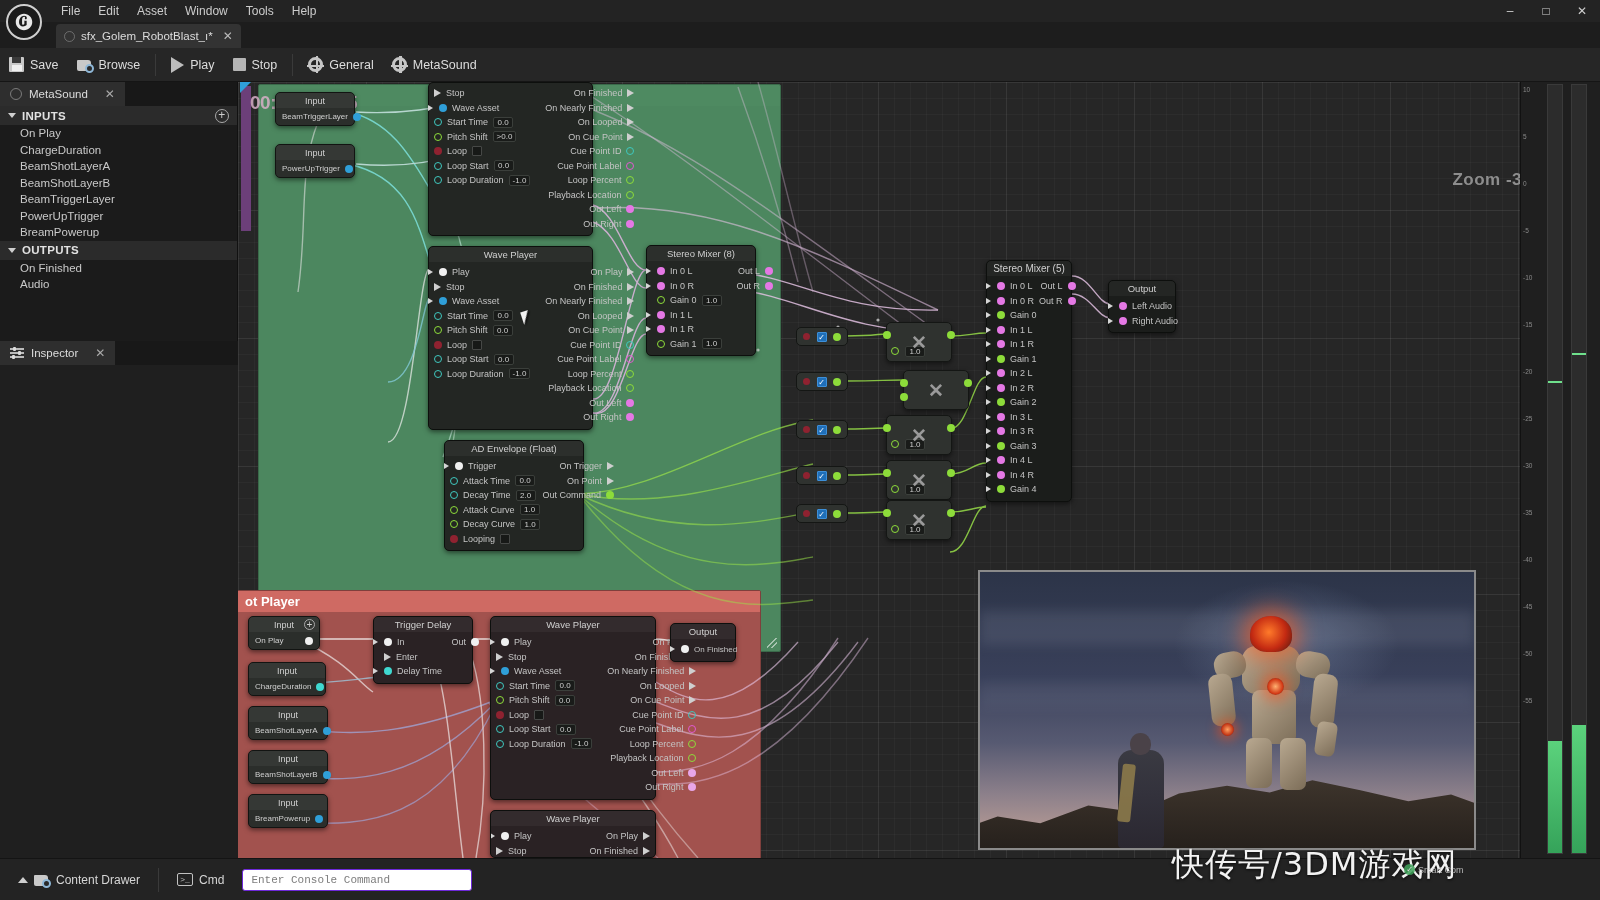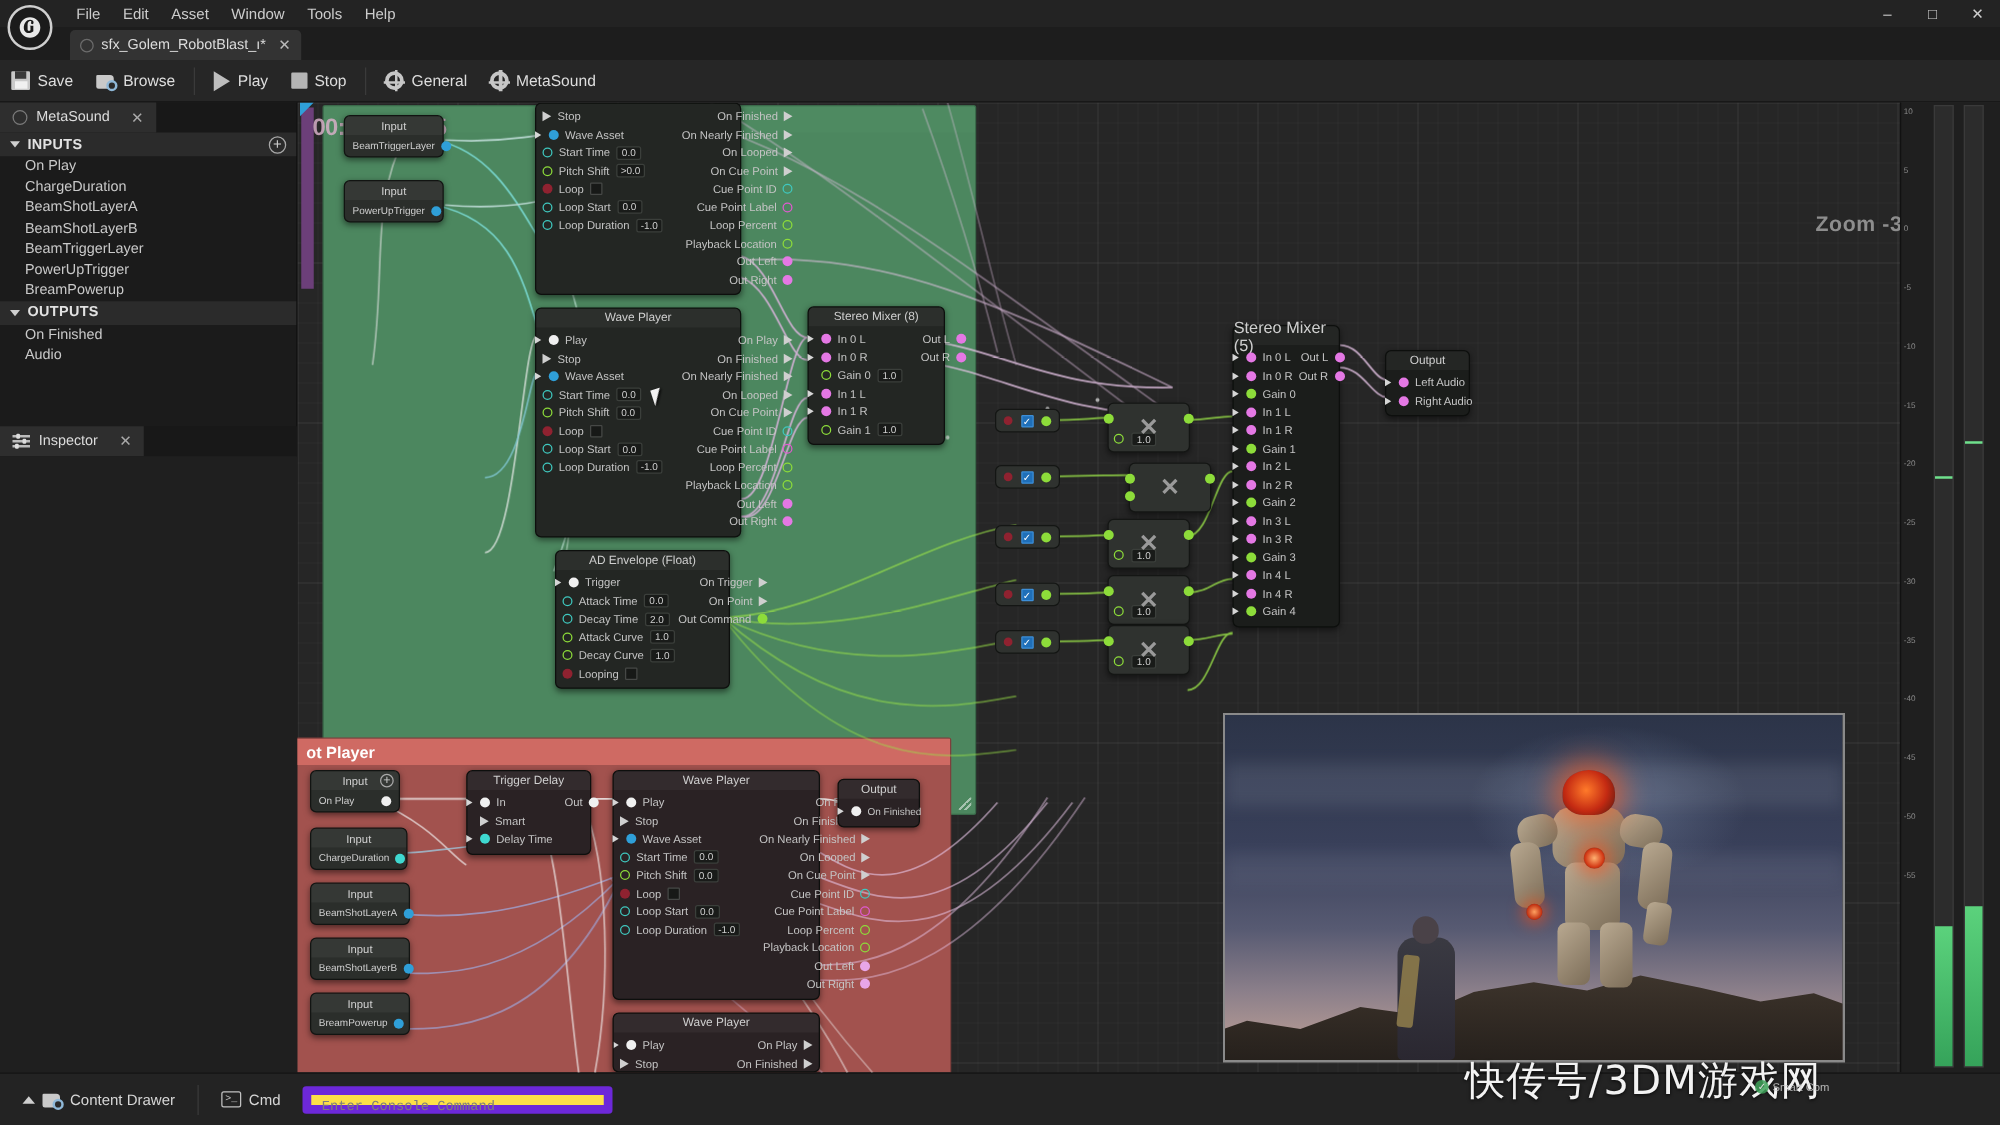--- a/index.html
+++ b/index.html
@@ -386,21 +386,21 @@
   .sb-caret-up {
     width: 0; height: 0; border-left: 5px solid transparent;
     border-right: 5px solid transparent; border-bottom: 6px solid #cfcfcf;
   }
   .ico-cmd {
     width: 16px; height: 13px; border: 1.4px solid #c2c2c2; border-radius: 2px;
     font-size: 8px; color: #c2c2c2; display: flex; align-items: center;
     justify-content: center; font-family: "Liberation Mono", monospace;
   }
   .console-input {
-    width: 248px; height: 22px; background: #fde047; border: 7px solid #6d28d9;
+    width: 230px; height: 22px; background: #ffffff; border: 1px solid #6d28d9;
     border-radius: 3px; font-size: 11px; color: #7d7d7d; padding: 0 8px;
     font-family: "Liberation Mono", monospace; line-height: 20px;
   }
   .sb-divider { width: 1px; height: 24px; background: #3a3a3a; }
 
   .cursor-arrow {
     position: absolute; left: 284px; top: 229px; width: 0; height: 0; z-index: 30;
     border-left: 8px solid #f2f2f2; border-bottom: 13px solid transparent;
     transform: rotate(-18deg);
     filter: drop-shadow(1px 1px 1px rgba(0,0,0,.9));
@@ -914,21 +914,21 @@
             <div class="prow out">
                 <span class="plabel">Out Command</span>
                 <span class="pin" style="background:#8ddc3a;"></span>
               </div>
           </div>
         </div>
       </div>
     </div>
 
     <div class="node" style="left:748px; top:178px; width:86px; background:#1b1d1b;">
-      <div class="node-title" style="font-size:13px;">Stereo Mixer (5)</div>
+      <div class="node-title" style="font-size:10px;">Stereo Mixer (5)</div>
       <div class="node-body">
         <div style="display:flex;">
           <div style="flex:1;">
             <div class="prow">
                 <span class="arrow-l"></span>
                 <span class="pin" style="background:#e478e4; margin-left:5px;"></span>
                 <span class="plabel">In 0 L</span>
               </div>
             <div class="prow">
                 <span class="arrow-l"></span>
@@ -1140,21 +1140,21 @@
       <div class="node-body">
         <div style="display:flex;">
           <div style="flex:1;">
             <div class="prow">
                 <span class="arrow-l"></span>
                 <span class="pin" style="background:#f0f0f0; margin-left:5px;"></span>
                 <span class="plabel">In</span>
               </div>
             <div class="prow">
                 <span class="pin exec" style="border-left-color:#cfcfcf; margin-left:5px;"></span>
-                <span class="plabel">Smart</span>
+                <span class="plabel">Enter</span>
               </div>
             <div class="prow">
                 <span class="arrow-l"></span>
                 <span class="pin" style="background:#3fd8d0; margin-left:5px;"></span>
                 <span class="plabel">Delay Time</span>
               </div>
           </div>
           <div style="width:32px;">
             <div class="prow out">
                 <span class="plabel">Out</span>

